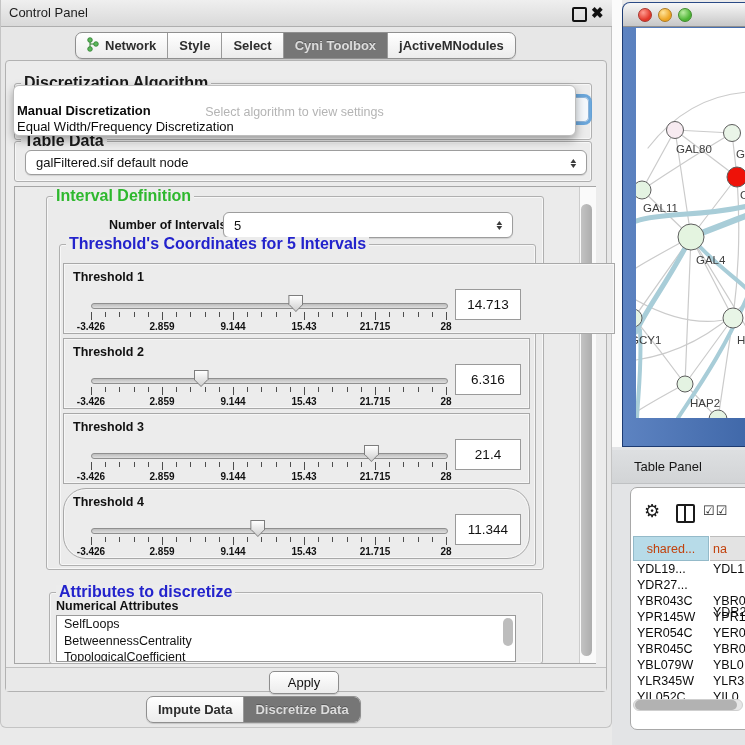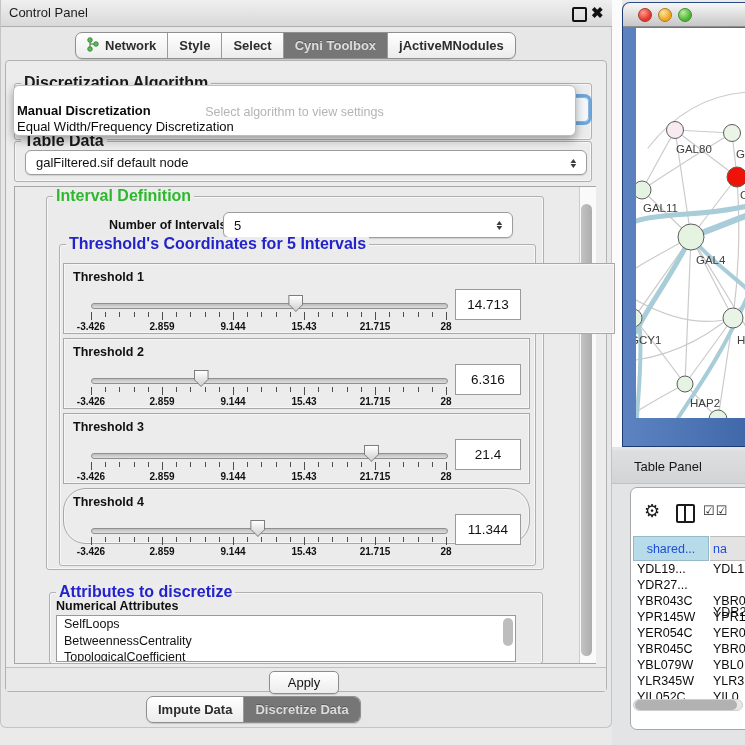--- a/index.html
+++ b/index.html
@@ -112,21 +112,21 @@
   #tp-bar{left:612px;top:450px;width:133px;height:33px;background:linear-gradient(#dddfe1,#d2d4d6);
           border-bottom:1px solid #bfc1c3;}
   #tp-title{left:634px;top:450px;height:33px;line-height:33px;font-size:13px;color:#161616;}
   #tp-card{left:630px;top:487px;width:118px;height:243px;background:#fff;border:1px solid #a8a8a8;
            border-radius:7px 0 0 7px;box-sizing:border-box;}
   #gear-icon{left:644px;top:500px;font-size:18px;color:#1b1b1b;}
   #split-icon{left:676px;top:504px;width:15px;height:15px;border:2px solid #1b1b1b;border-radius:2px;}
   #split-icon::after{content:"";position:absolute;left:6px;top:0;width:2px;height:15px;background:#1b1b1b;}
   #check-icons{left:703px;top:503px;font-size:13px;color:#222;letter-spacing:1px;}
   .th-cell{position:absolute;top:536px;height:25px;box-sizing:border-box;display:flex;align-items:center;
-           justify-content:center;font-size:12.5px;color:#1d4ed8;}
+           justify-content:center;font-size:12.5px;color:#c2410c;}
   #th-shared{left:633px;width:76px;background:#b7dbe8;border:1px solid #94bac9;}
   #th-name{left:710px;width:40px;background:#e3e3e3;border-top:1px solid #bdbdbd;border-bottom:1px solid #bdbdbd;
            justify-content:flex-start;padding-left:3px;}
   .trow-c1{position:absolute;left:637px;width:72px;font-size:12.5px;color:#0c0c0c;white-space:nowrap;}
   .trow-c2{position:absolute;left:713px;font-size:12.5px;color:#0c0c0c;white-space:nowrap;}
   #hscroll-track{left:633px;top:699px;width:110px;height:12px;background:#e6e6e6;border:1px solid #cfcfcf;
                  border-radius:6px;box-sizing:border-box;}
   #hscroll-thumb{left:635px;top:700px;width:102px;height:10px;border-radius:5px;background:#b2b2b2;}
 
   .noi-label{font-size:12.5px;font-weight:bold;color:#111;}
@@ -439,21 +439,21 @@
       <div class="ticklabel" style="left: 98px; top: 57px;">2.859</div>
       <div class="ticklabel" style="left: 169px; top: 57px;">9.144</div>
       <div class="ticklabel" style="left: 240px; top: 57px;">15.43</div>
       <div class="ticklabel" style="left: 311px; top: 57px;">21.715</div>
       <div class="ticklabel" style="left: 382px; top: 57px;">28</div>
       <div class="thumb-o" style="left: 299.944px; top: 31px;">
         <div class="thumb-i"></div>
       </div>
       <div class="valuebox" style="left: 391px; top: 25px;">21.4</div>
     </div>
-    <div class="abs tpanel" style="left: 63px; top: 488px; width: 467px; height: 56px; border-radius: 23px;">
+    <div class="abs tpanel" style="left: 63px; top: 488px; width: 467px; height: 71px; border-radius: 23px;">
       <div class="tlabel">Threshold 4</div>
       <div class="track" style="left: 27px; top: 39px; width: 355px;"></div>
       <div class="tick" style="left: 27px; top: 48px; height: 8px;"></div>
       <div class="tick" style="left: 41.2px; top: 48px; height: 5px;"></div>
       <div class="tick" style="left: 55.4px; top: 48px; height: 5px;"></div>
       <div class="tick" style="left: 69.6px; top: 48px; height: 5px;"></div>
       <div class="tick" style="left: 83.8px; top: 48px; height: 5px;"></div>
       <div class="tick" style="left: 98px; top: 48px; height: 8px;"></div>
       <div class="tick" style="left: 112.2px; top: 48px; height: 5px;"></div>
       <div class="tick" style="left: 126.4px; top: 48px; height: 5px;"></div>

